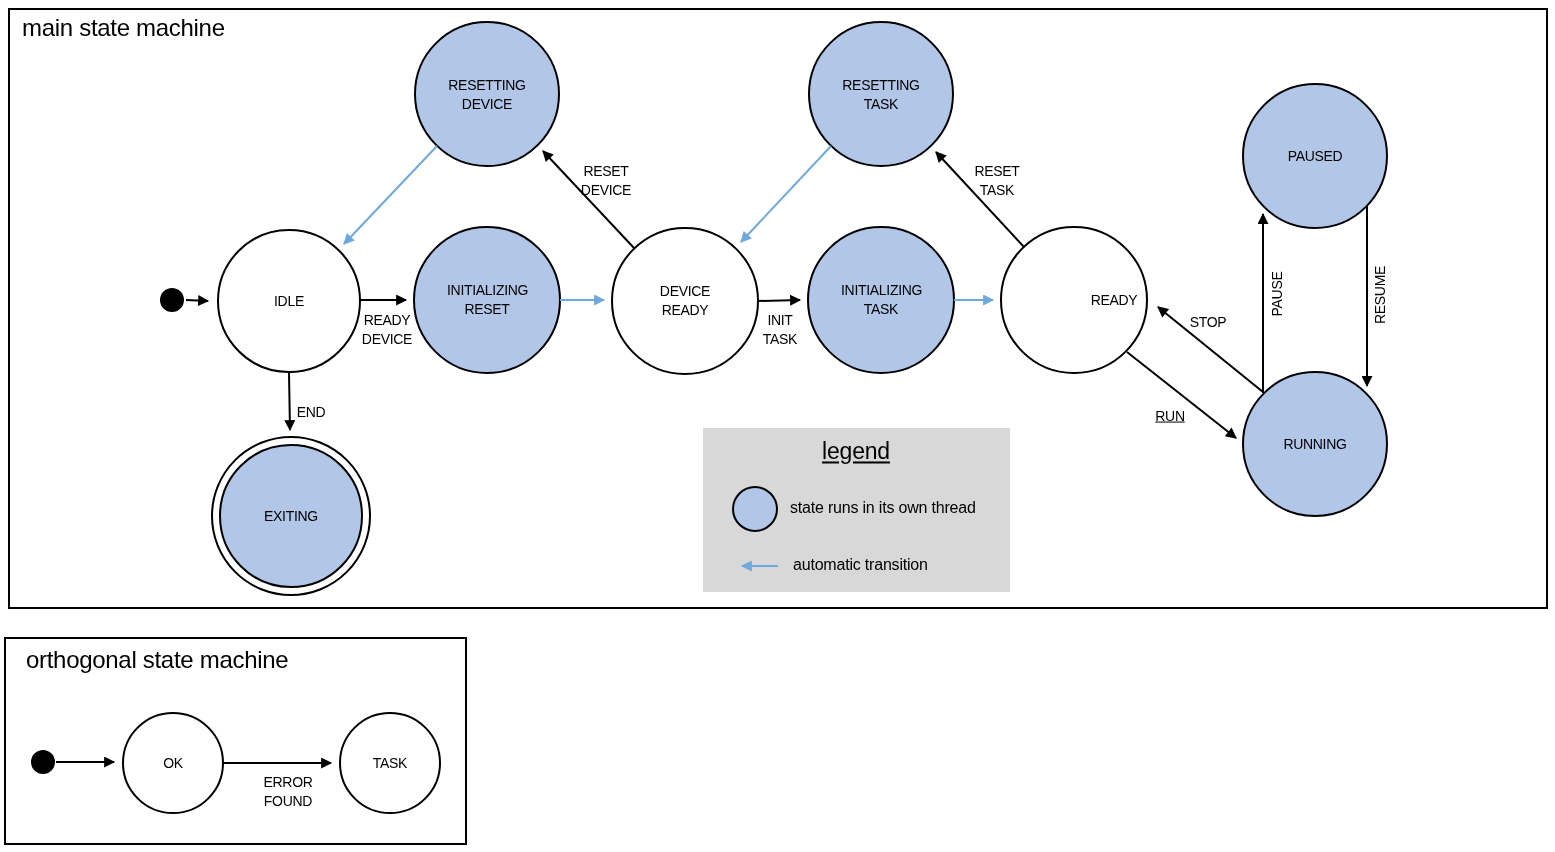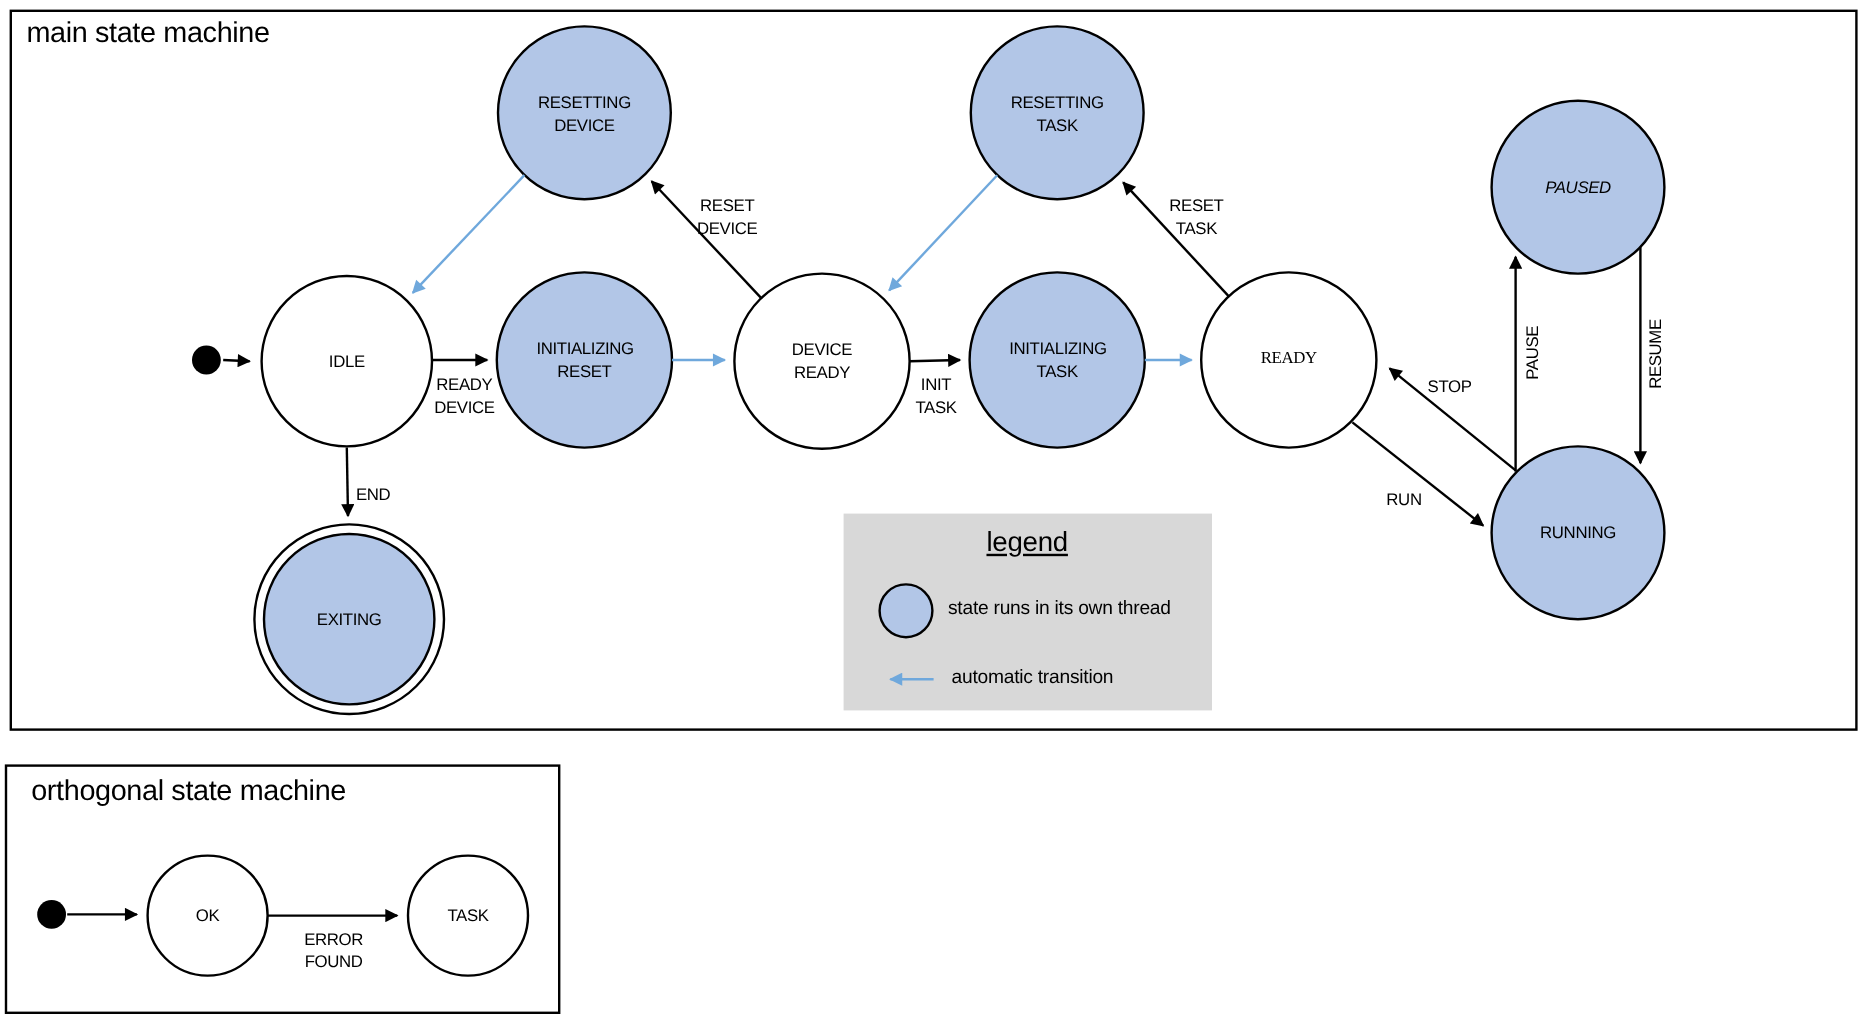--- a/index.html
+++ b/index.html
@@ -75,37 +75,37 @@
   <div class="layer">
     <div class="title" style="left:26px;top:646px;">orthogonal state machine</div>
     <div class="title" style="left:22px;top:14px;">main state machine</div>
 
     <div class="lbl" style="left:289px;top:301px;">IDLE</div>
     <div class="lbl" style="left:487px;top:300px;width:80px;">INITIALIZING RESET</div>
     <div class="lbl" style="left:685px;top:301px;width:80px;">DEVICE READY</div>
     <div class="lbl" style="left:487px;top:95px;width:80px;">RESETTING DEVICE</div>
     <div class="lbl" style="left:881px;top:300px;width:80px;text-align:center;">INITIALIZING TASK</div>
     <div class="lbl" style="left:881px;top:95px;width:80px;">RESETTING TASK</div>
-    <div class="lbl" style="left:1074px;top:300px;font-family:Liberation Serif, serif;">READY</div>
-    <div class="lbl" style="left:1315px;top:156px;font-style:italic;">PAUSED</div>
+    <div class="lbl" style="left:1114px;top:300px;">READY</div>
+    <div class="lbl" style="left:1315px;top:156px;">PAUSED</div>
     <div class="lbl" style="left:1315px;top:444px;">RUNNING</div>
     <div class="lbl" style="left:291px;top:516px;">EXITING</div>
     <div class="lbl" style="left:173px;top:763px;">OK</div>
     <div class="lbl" style="left:390px;top:763px;">TASK</div>
 
     <div class="lbl" style="left:387px;top:330px;width:64px;">READY DEVICE</div>
     <div class="lbl" style="left:606px;top:181px;width:64px;">RESET DEVICE</div>
     <div class="lbl" style="left:780px;top:330px;width:56px;">INIT TASK</div>
     <div class="lbl" style="left:997px;top:181px;width:64px;">RESET TASK</div>
     <div class="lbl" style="left:311px;top:412px;">END</div>
     <div class="lbl" style="left:1208px;top:322px;">STOP</div>
-    <div class="lbl" style="left:1170px;top:416px;">RUN</div>
+    <div class="lbl" style="left:1170px;top:416px;text-decoration:underline;">RUN</div>
     <div class="lbl v" style="left:1277px;top:294px;">PAUSE</div>
     <div class="lbl v" style="left:1380px;top:295px;">RESUME</div>
-    <div class="lbl" style="left:278px;top:792px;width:64px;">ERROR FOUND</div>
+    <div class="lbl" style="left:288px;top:792px;width:64px;">ERROR FOUND</div>
 
     <div class="lbl big" style="left:856px;top:452px;">legend</div>
     <div class="legend-circle"></div>
     <div class="lleft" style="left:790px;top:508px;">state runs in its own thread</div>
     <div class="lleft" style="left:793px;top:565px;">automatic transition</div>
   </div>
 
 </div>
 
 </body></html>

